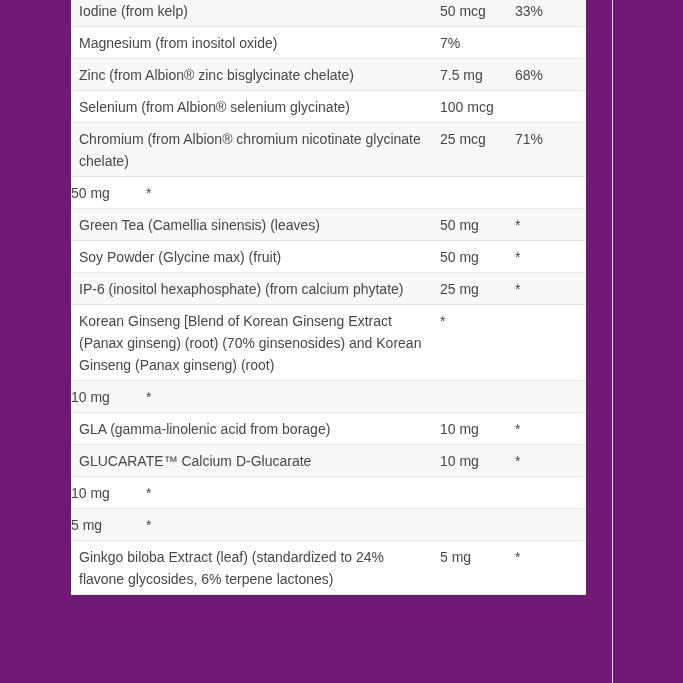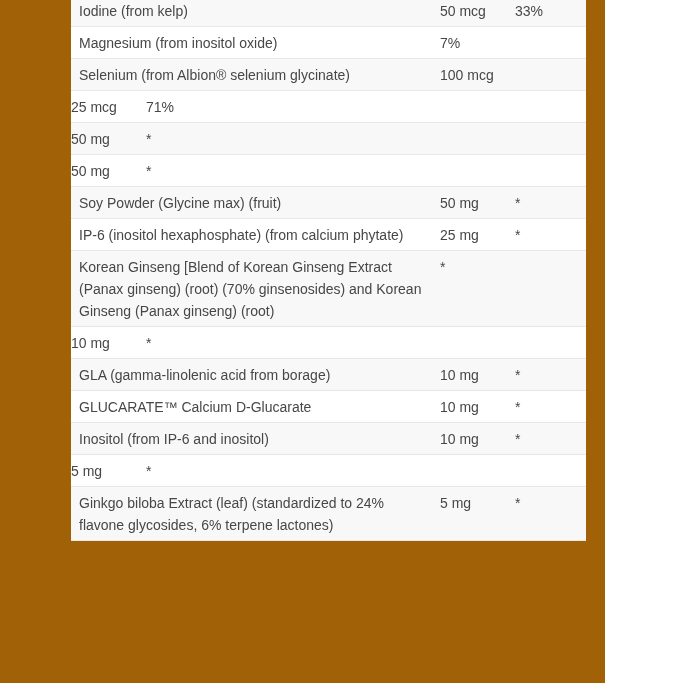--- a/index.html
+++ b/index.html
@@ -1,21 +1,21 @@
 <!DOCTYPE html>
 <html><head>
 <meta charset="utf-8">
 <style>
   html, body { margin: 0; padding: 0; background: #ffffff; }
   .screen {
     position: relative;
-    width: 605px;
+    width: 683px;
     height: 683px;
     overflow: hidden;
-    background: #a16207;
+    background: #701a75;
     font-family: "Liberation Sans", "DejaVu Sans", sans-serif;
     font-size: 14px;
     color: #474747;
   }
   .facts-table {
     position: absolute;
     left: 71px;
     top: -5px;
     width: 515px;
   }
@@ -58,38 +58,45 @@
       <div class="cell name">Iodine (from kelp)</div>
       <div class="cell amount">50 mcg</div>
       <div class="cell dv">33%</div>
     </div>
 
     <div class="row">
       <div class="cell name">Magnesium (from inositol oxide)</div>
       <div class="cell dv">7%</div>
     </div>
 
+    <div class="row">
+      <div class="cell name">Zinc (from Albion® zinc bisglycinate chelate)</div>
+      <div class="cell amount">7.5 mg</div>
+      <div class="cell dv">68%</div>
+    </div>
 
     <div class="row">
       <div class="cell name">Selenium (from Albion® selenium glycinate)</div>
       <div class="cell amount">100 mcg</div>
     </div>
 
 
     <div class="row">
+      <div class="cell name">Chromium (from Albion® chromium nicotinate glycinate chelate)</div>
       <div class="cell amount">25 mcg</div>
       <div class="cell dv">71%</div>
     </div>
 
     <div class="row">
       <div class="cell amount">50 mg</div>
       <div class="cell dv">*</div>
     </div>
 
     <div class="row">
+      <div class="cell name">Green Tea (Camellia sinensis) (leaves)</div>
       <div class="cell amount">50 mg</div>
       <div class="cell dv">*</div>
     </div>
 
     <div class="row">
       <div class="cell name">Soy Powder (Glycine max) (fruit)</div>
       <div class="cell amount">50 mg</div>
       <div class="cell dv">*</div>
     </div>
 
@@ -115,21 +122,20 @@
       <div class="cell dv">*</div>
     </div>
 
     <div class="row">
       <div class="cell name">GLUCARATE™ Calcium D-Glucarate</div>
       <div class="cell amount">10 mg</div>
       <div class="cell dv">*</div>
     </div>
 
     <div class="row">
-      <div class="cell name">Inositol (from IP-6 and inositol)</div>
       <div class="cell amount">10 mg</div>
       <div class="cell dv">*</div>
     </div>
 
     <div class="row">
       <div class="cell amount">5 mg</div>
       <div class="cell dv">*</div>
     </div>
 
     <div class="row">

